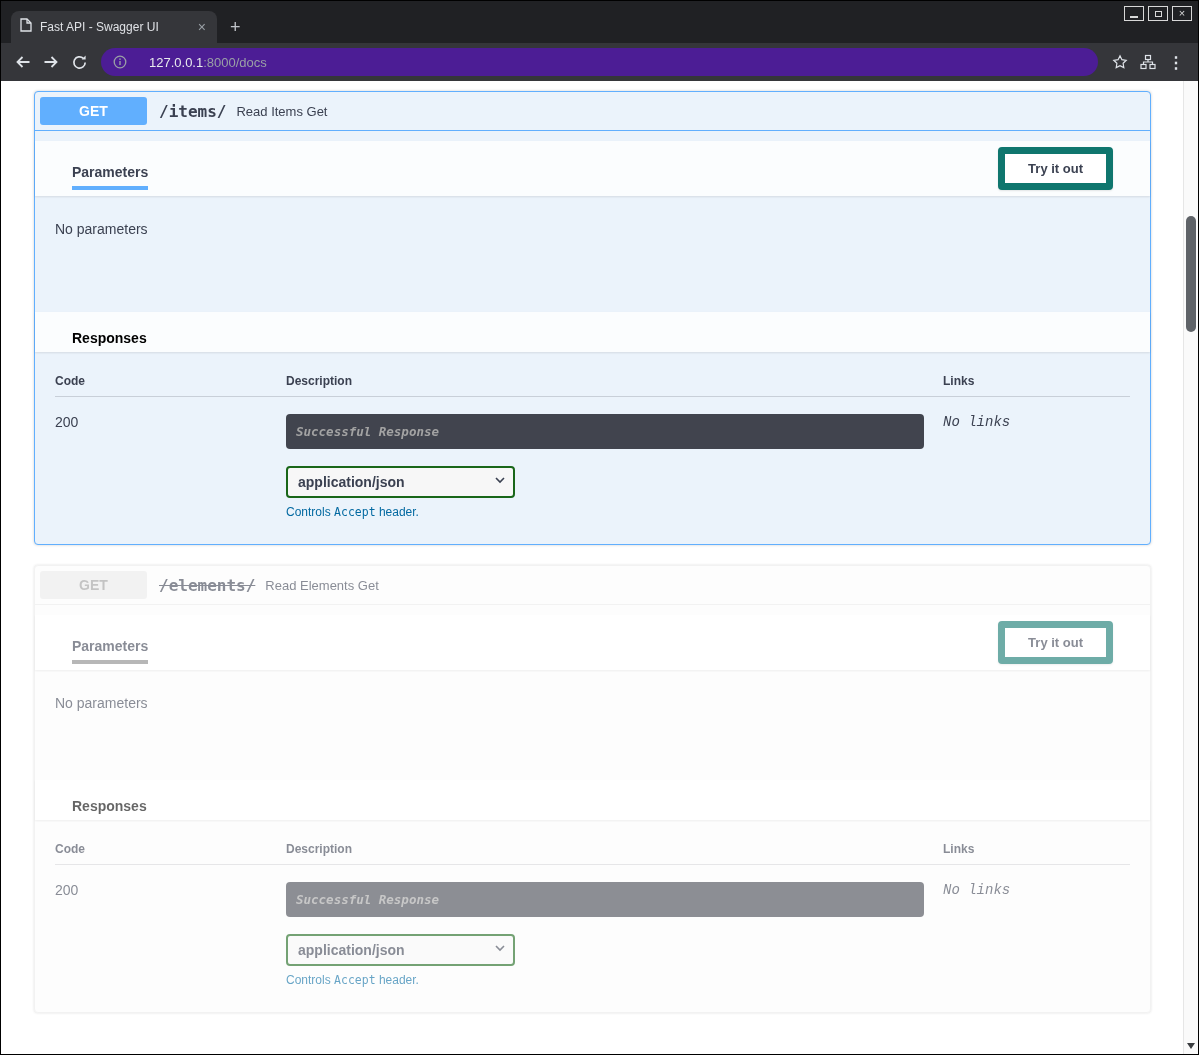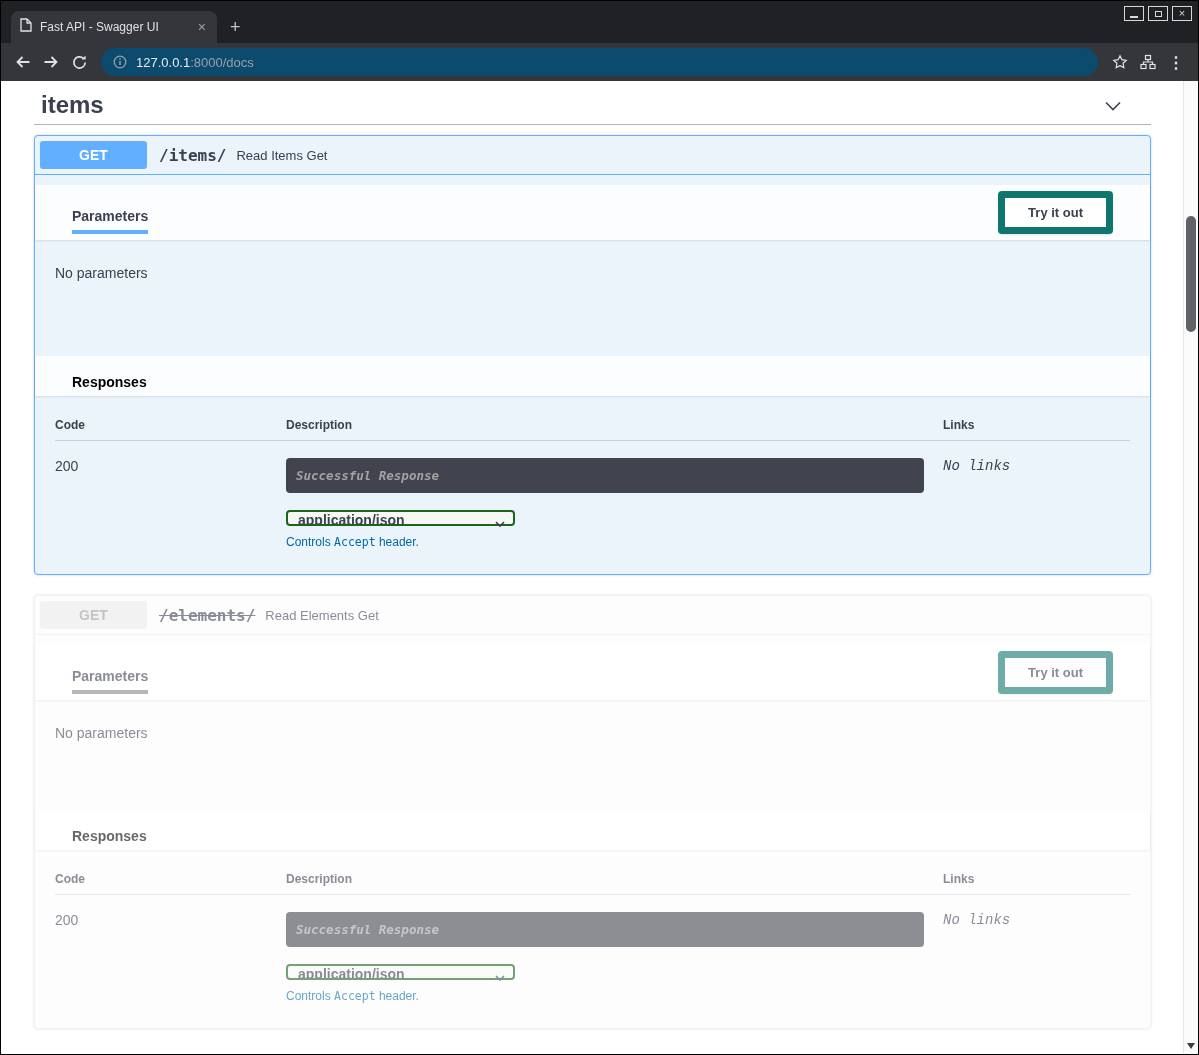--- a/index.html
+++ b/index.html
@@ -17,21 +17,21 @@
   .new-tab { height:32px; display:flex; align-items:center; padding:0 13px; color:#c0c4c9; font-size:18px; }
   .window-controls { position:absolute; top:5px; right:6px; display:flex; gap:4px; }
   .win-btn { width:20px; height:15px; border:1px solid #d8d8d8; display:flex; align-items:center; justify-content:center; color:#d8d8d8; background:transparent; }
   .min-glyph { width:8px; height:2px; background:#d8d8d8; margin-top:6px; }
   .max-glyph { width:7px; height:6px; border:1px solid #d8d8d8; }
   .close-glyph { font-size:11px; line-height:1; }
 
   .toolbar { height:38px; background:#35363a; display:flex; align-items:center; padding:0 8px; }
   .nav-icon { width:28px; height:28px; display:flex; align-items:center; justify-content:center; border-radius:50%; flex:0 0 auto; }
   .dots { color:#dfe3e8; font-size:16px; font-weight:bold; }
-  .omnibox { flex:1; height:28px; background:#0c4a6e; border-radius:14px; margin:0 8px; display:flex; align-items:center; padding:0 12px; gap:9px; }
+  .omnibox { flex:1; height:28px; background:#4c1d95; border-radius:14px; margin:0 8px; display:flex; align-items:center; padding:0 12px; gap:22px; }
   .url { font-size:13px; white-space:nowrap; }
   .url-host { color:#e8eaed; }
   .url-rest { color:#9aa0a6; }
 
   
   .page { flex:1; background:#fff; position:relative; overflow:hidden; }
   .scrollbar { position:absolute; top:0; right:0; bottom:0; width:15px; background:#fafafa; border-left:1px solid #e6e6e6; }
   .scroll-thumb { position:absolute; top:135px; left:2px; width:10px; height:116px; background:#5f6368; border-radius:5px; }
   .scroll-down { position:absolute; bottom:5px; left:3px; width:0; height:0; border-left:4px solid transparent; border-right:4px solid transparent; border-top:6px solid #3a3d40; }
 
@@ -66,21 +66,21 @@
   .responses-header { min-height:40px; }
   .resp-label { font-size:14px; font-weight:700; color:#000000; }
 
   .responses-body { padding:12px 20px 25px; }
   .resp-table { display:grid; grid-template-columns:231px 1fr 187px; }
   .rt-head { font-size:12px; font-weight:700; color:#3b4151; padding:10px 0 8px; border-bottom:1px solid rgba(59,65,81,.2); }
   .rt-cell { padding-top:17px; font-size:14px; color:#3b4151; }
   .rt-links-cell { font-style:italic;font-family:Liberation Mono, monospace; }
   .resp-markdown { background:#41444e; border-radius:4px; padding:10px; margin-right:19px; color:#a3a3a3; font-family:"DejaVu Sans Mono",monospace; font-size:12.5px; font-weight:700; font-style:italic; }
   .media-type-wrap { position:relative; width:229px; margin-top:17px; }
-  .media-select { width:229px; height:16px; appearance:none; -webkit-appearance:none; background:#f7f7f7; border:2px solid #196619; border-radius:4px; padding:0 30px 0 10px; font-family:"Liberation Sans",sans-serif; font-size:14px; font-weight:700; color:#3b4151; }
+  .media-select { width:229px; height:32px; appearance:none; -webkit-appearance:none; background:#f7f7f7; border:2px solid #196619; border-radius:4px; padding:0 30px 0 10px; font-family:"Liberation Sans",sans-serif; font-size:14px; font-weight:700; color:#3b4151; }
   .sel-chevron { position:absolute; right:9px; top:8px; pointer-events:none; display:flex; }
   .accept-note { margin-top:7px; font-size:12px; color:#0369a1; }
   .accept-note code { font-family:"DejaVu Sans Mono",monospace; font-size:11.5px; }
 </style>
 </head>
 <body>
 
 <div class="window">
 
   <div class="chrome">
@@ -148,28 +148,20 @@
             <path d="M8 5.5V8M3.5 10.5V8h9v2.5"></path>
           </svg>
       </span>
       <span class="nav-icon dots">⋮</span>
     </div>
   </div>
 
   <div class="page">
     <div class="swagger">
 
-      <div class="section-head">
-        <span class="section-title">items</span>
-        <span style="display:flex;">
-          <svg width="24" height="24" viewBox="0 0 24 24">
-              <path d="M5 9.5l7 7 7-7" fill="none" stroke="#3b4151" stroke-width="1.6"></path>
-            </svg>
-        </span>
-      </div>
 
       <div class="opblock opblock-get">
         <div class="opblock-summary">
           <span class="method-badge">GET</span>
           <span class="op-path">/items/</span>
           <span class="op-desc">Read Items Get</span>
         </div>
 
         <div class="section-header">
           <span class="params-tab">Parameters</span>

